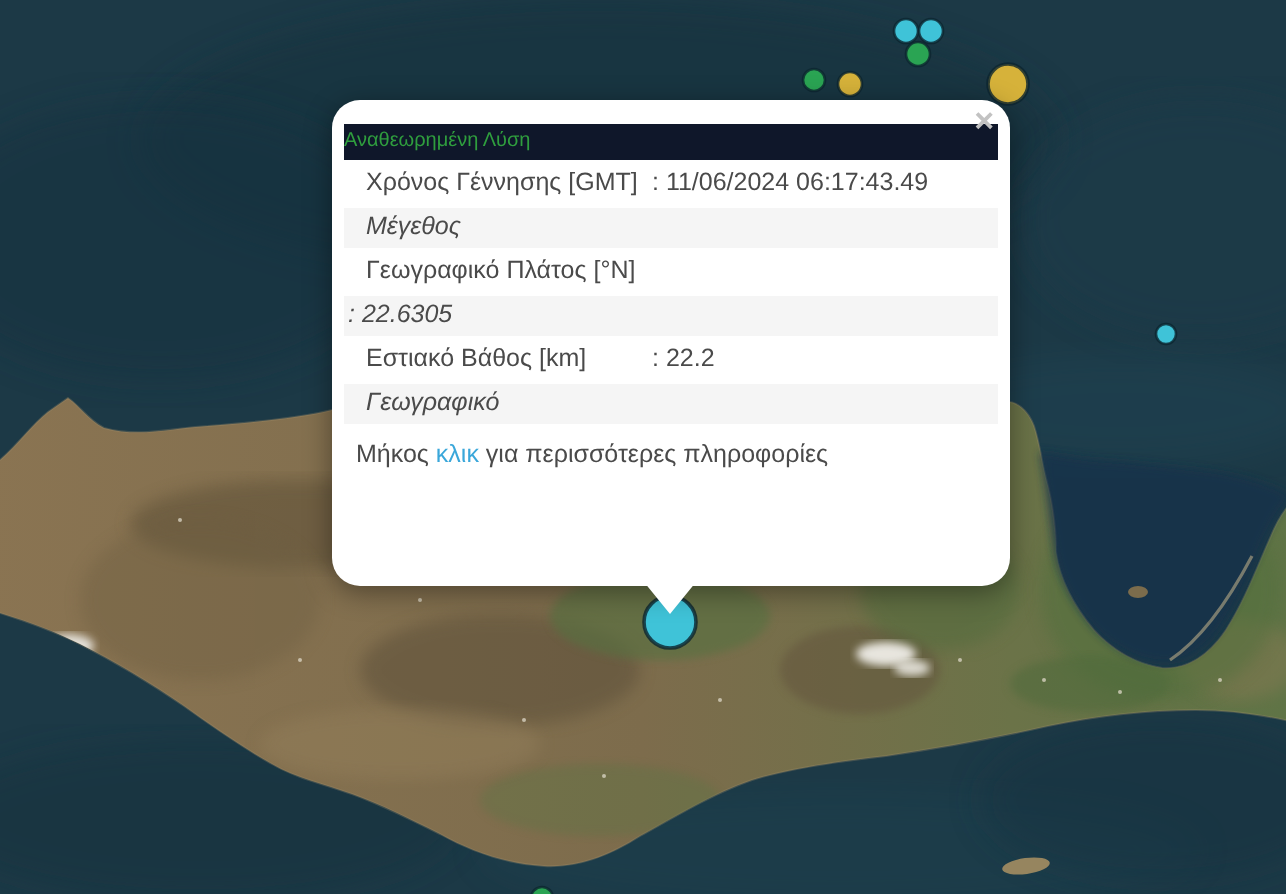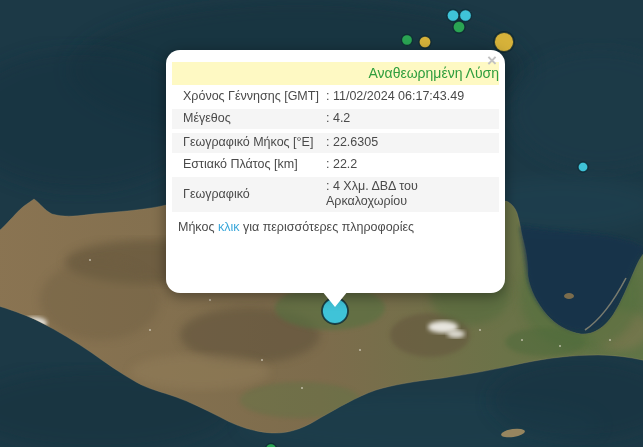--- a/index.html
+++ b/index.html
@@ -22,25 +22,25 @@
   .popup-tail{
     position:absolute;left:322px;top:291px;width:0;height:0;z-index:6;
     border-left:13px solid transparent;border-right:13px solid transparent;
     border-top:16px solid #ffffff;
   }
   .popup-close{
     position:absolute;top:2px;right:8px;font-size:17px;line-height:17px;
     color:#c2c2c2;cursor:pointer;font-weight:bold;font-family:"Liberation Sans",sans-serif;
   }
   .popup-header{
-    background:#fef9c3;text-align:right;font-size:14px;
+    background:#0f172a;text-align:left;font-size:10px;
     padding:3px 0 4px 0;border-bottom:2px solid #fff;
   }
-  .row{display:flex;border-bottom:2px solid #fff;align-items:center;}
-  .row.alt{background:#f5f5f5;}
+  .row{display:flex;border-bottom:2px solid #fff;}
+  .row.alt{background:#f5f5f5;font-style:italic;}
   .row .lbl{
     flex:0 0 137px;padding:2px 4px 3px 11px;line-height:15px;
   }
   .row .val{
     flex:1;padding:2px 6px 3px 2px;line-height:15px;
   }
   .popup-footer{
     padding:5px 0 0 6px;line-height:16px;
   }
   .popup-footer a{cursor:pointer;text-decoration:none;}
@@ -155,38 +155,36 @@
         <circle cx="335" cy="311" r="13" fill="#3fc3d8" stroke="#0d2530" stroke-width="1.8" stroke-opacity="0.8"></circle>
       </g>
   </svg>
 
   <div class="popup">
     <span class="popup-close">×</span>
     <div class="popup-header" style="color: rgb(47, 158, 62);">Αναθεωρημένη Λύση</div>
 
     <div class="row">
       <div class="lbl">Χρόνος Γέννησης [GMT]</div>
-      <div class="val">: 11/02/2024 06:17:43.49</div>
+      <div class="val">: 11/06/2024 06:17:43.49</div>
     </div>
     <div class="row alt">
       <div class="lbl">Μέγεθος</div>
-      <div class="val">: 4.2</div>
     </div>
     <div class="row">
+      <div class="lbl">Γεωγραφικό Πλάτος [°N]</div>
     </div>
     <div class="row alt">
-      <div class="lbl">Γεωγραφικό Μήκος [°E]</div>
       <div class="val">: 22.6305</div>
     </div>
     <div class="row">
-      <div class="lbl">Εστιακό Πλάτος [km]</div>
+      <div class="lbl">Εστιακό Βάθος [km]</div>
       <div class="val">: 22.2</div>
     </div>
     <div class="row alt">
       <div class="lbl">Γεωγραφικό</div>
-      <div class="val">: 4 Χλμ. ΔΒΔ του Αρκαλοχωρίου</div>
     </div>
 
     <div class="popup-footer"><span>Μήκος </span><a style="color: rgb(58, 167, 218);">κλικ</a><span> για περισσότερες πληροφορίες</span></div>
   </div>
 
   <div class="popup-tail"></div>
 </div>
 
 </body></html>

